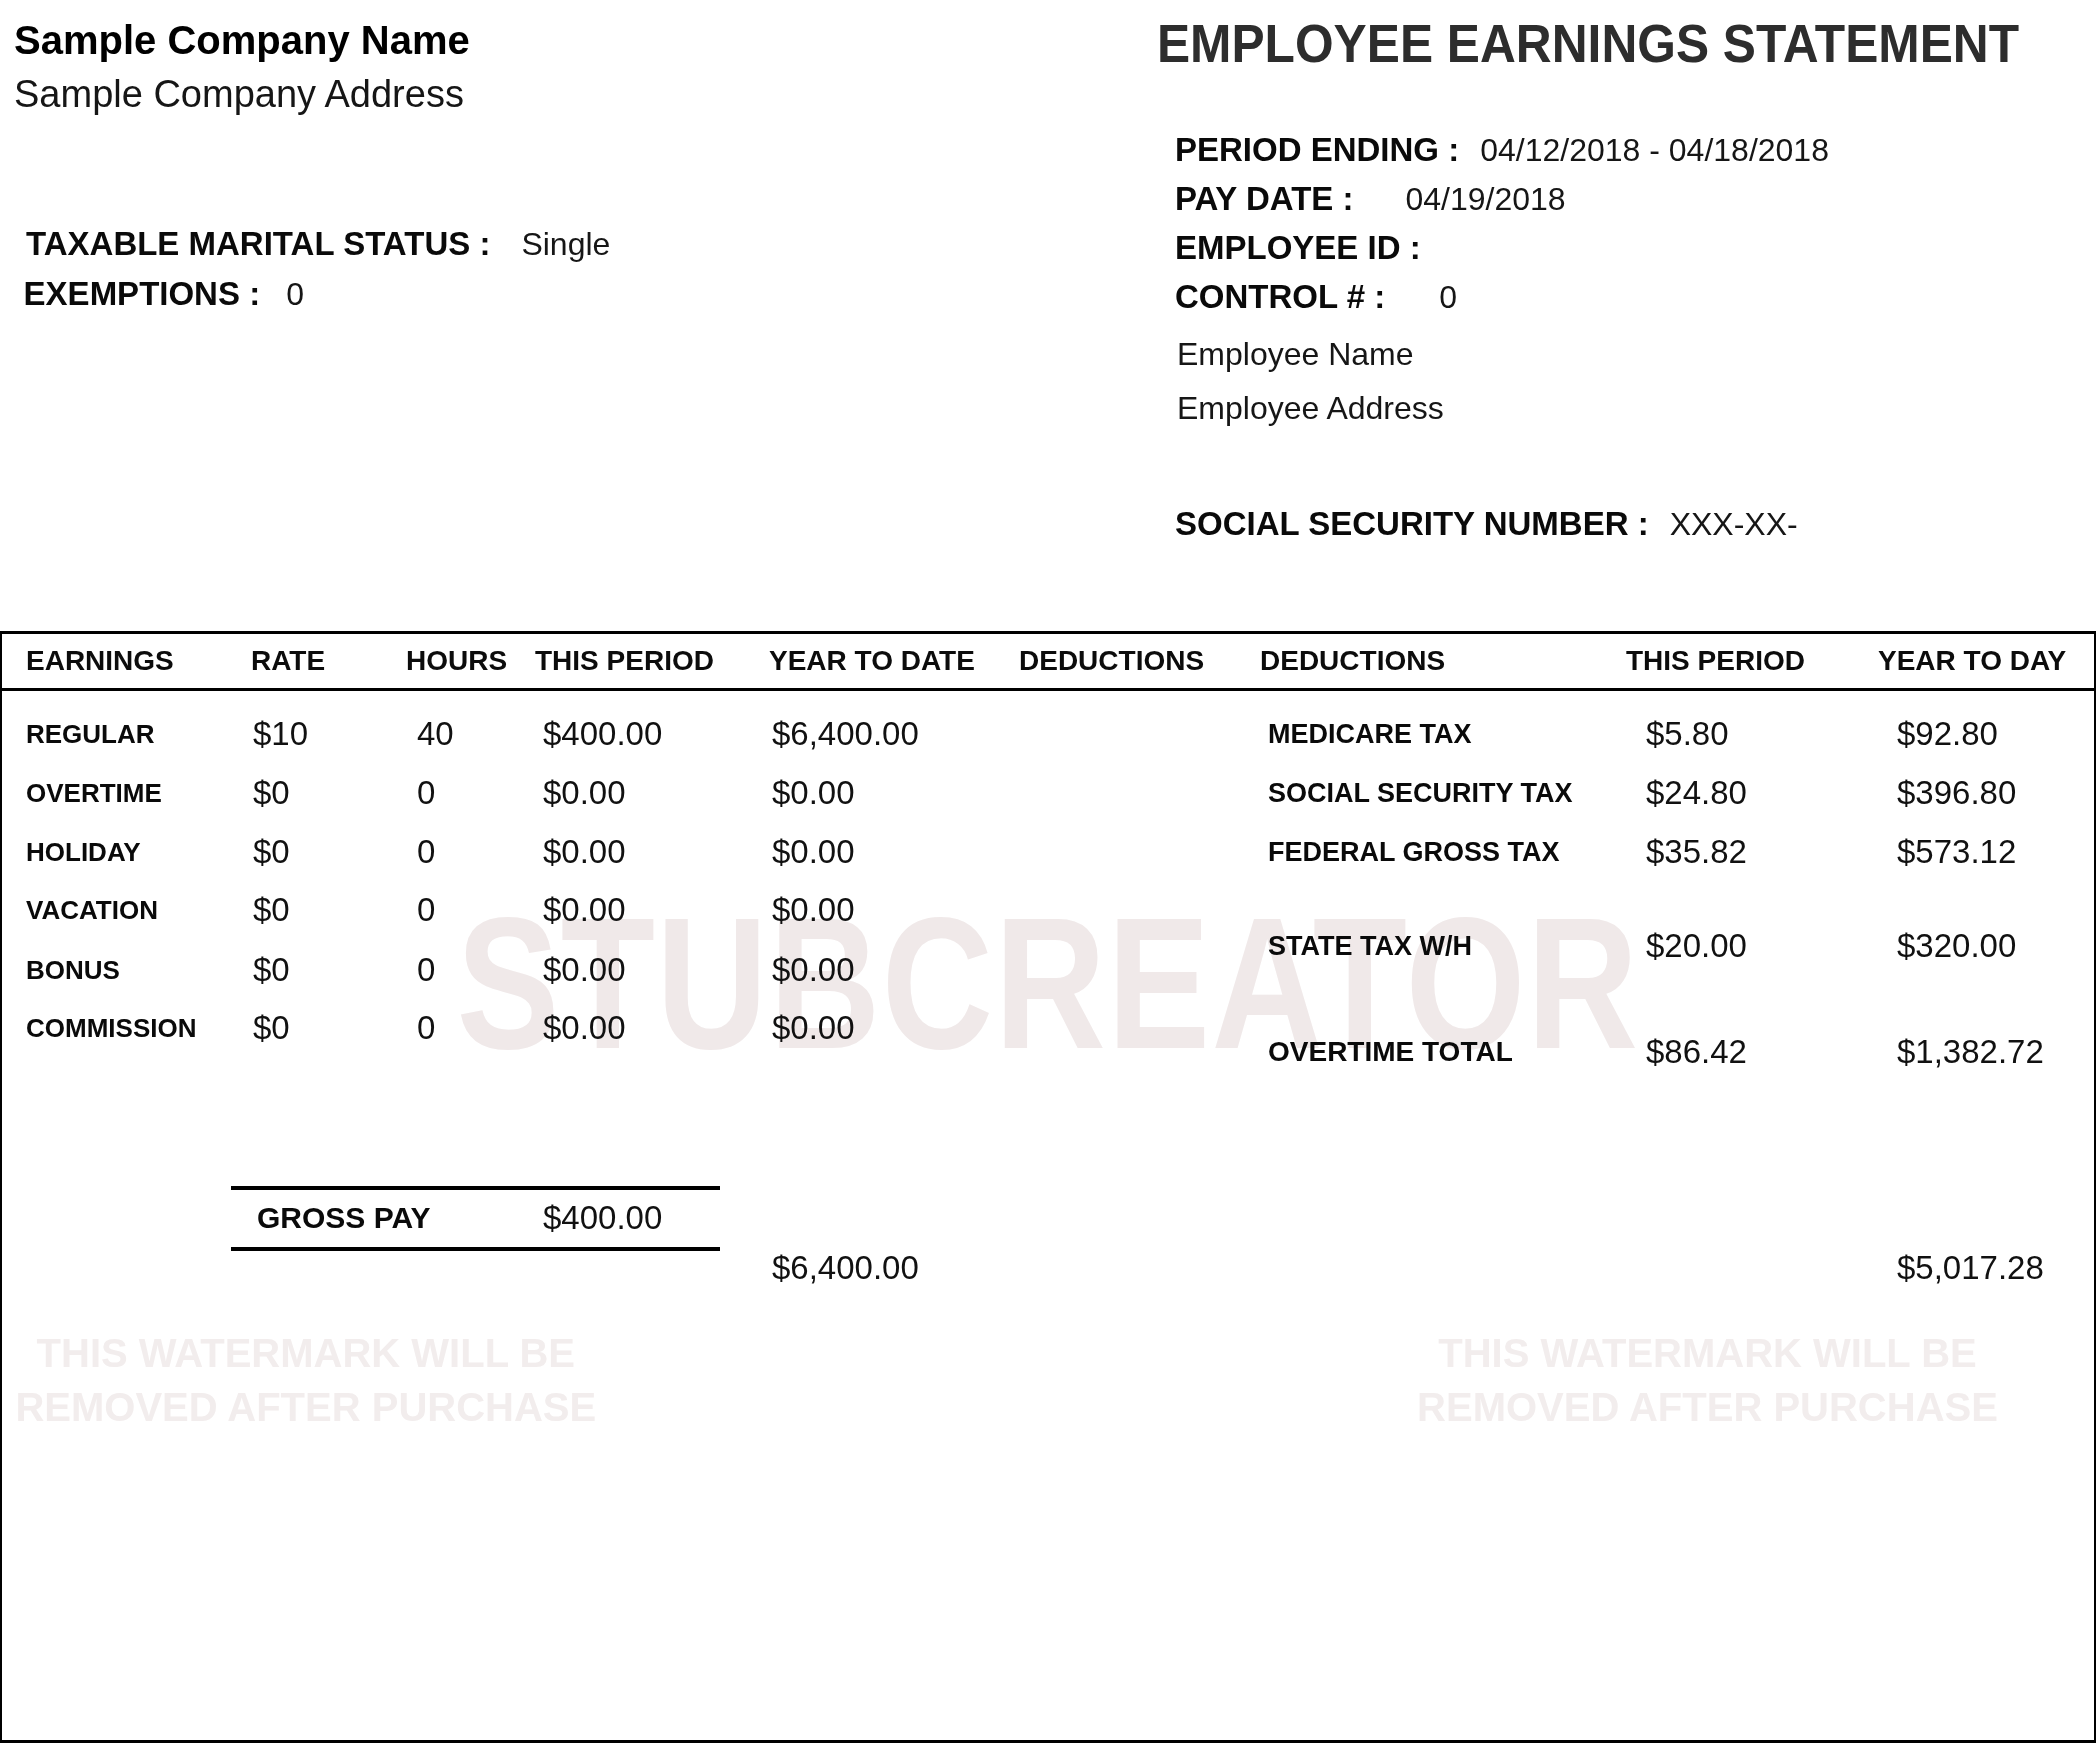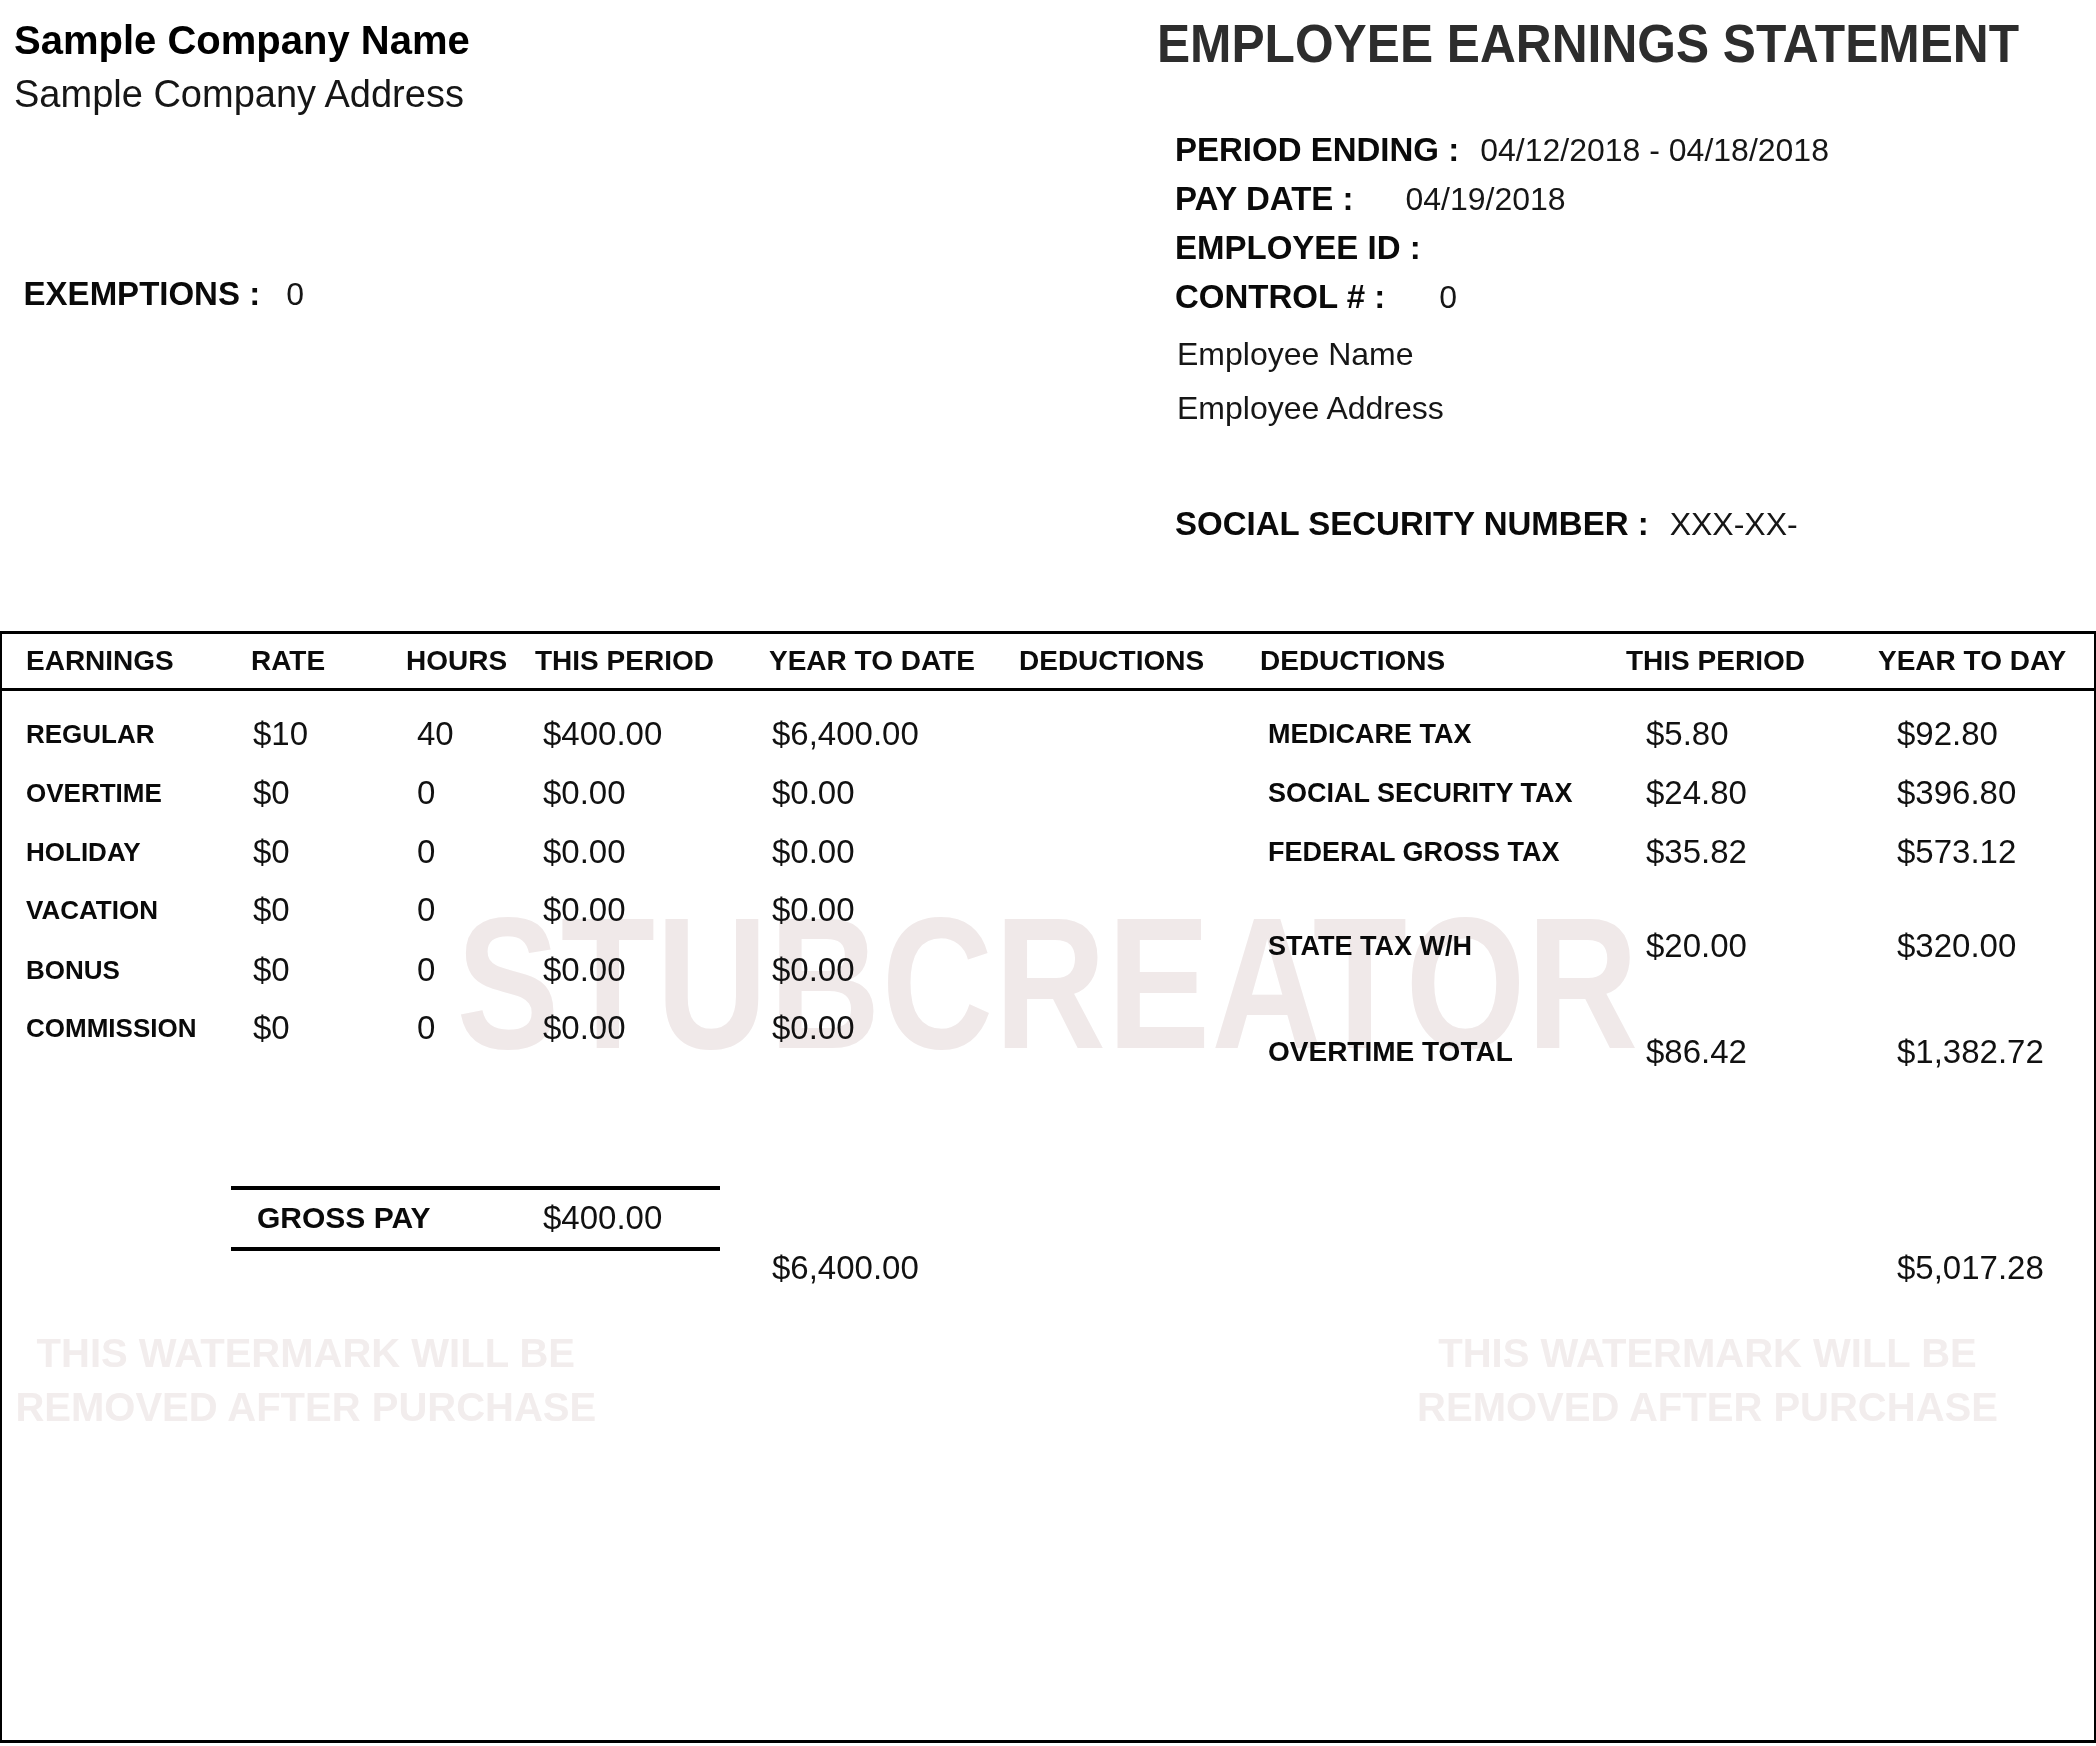--- a/index.html
+++ b/index.html
@@ -91,20 +91,23 @@
   <div class="wm-notice wm-right">
     <div>THIS WATERMARK WILL BE</div>
     <div>REMOVED AFTER PURCHASE</div>
   </div>
 
   <div class="abs co-addr">Sample Company Address</div>
   <div class="abs co-name">Sample Company Name</div>
 
   <div class="abs doc-title">EMPLOYEE EARNINGS STATEMENT</div>
 
+  <div class="fld" style="left:26px; top:225px;">
+    <span class="lbl">TAXABLE MARITAL STATUS :</span><span class="val">Single</span>
+  </div>
   <div class="fld" style="left:23.6px; top:275px;">
     <span class="lbl">EXEMPTIONS :</span><span class="val" style="margin-left:26px;">0</span>
   </div>
 
   <div class="fld" style="left:1175px; top:131px;">
     <span class="lbl">PERIOD ENDING :</span><span class="val" style="margin-left:21px;">04/12/2018 - 04/18/2018</span>
   </div>
   <div class="fld" style="left:1175px; top:180px;">
     <span class="lbl">PAY DATE :</span><span class="val" style="margin-left:52px;">04/19/2018</span>
   </div>

